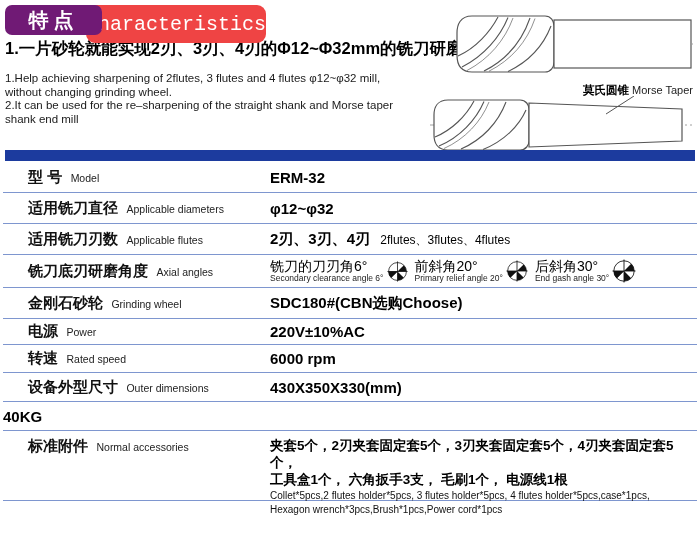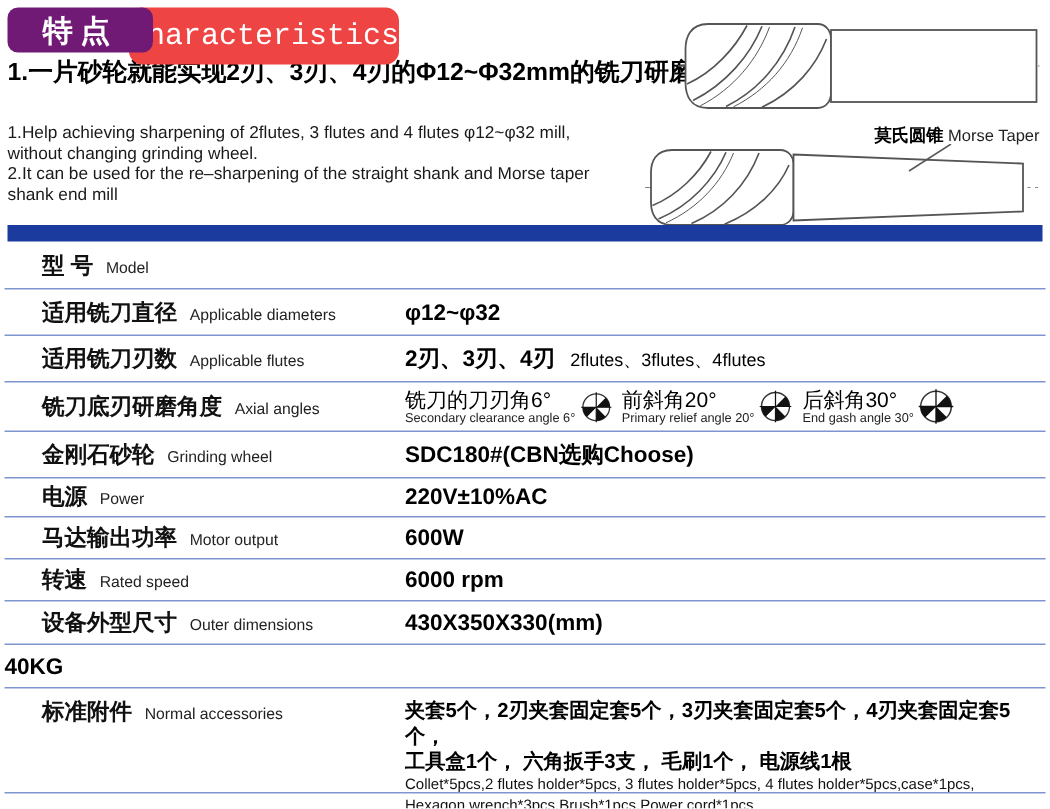--- a/index.html
+++ b/index.html
@@ -10,21 +10,21 @@
   .badge-en{position:absolute;left:86px;top:5px;width:180px;height:38px;background:#ef4444;
     border-radius:9px;color:#fff;display:flex;align-items:center;justify-content:center;
     font-size:20px;z-index:1;font-family:Liberation Mono, monospace;}
   .badge-cn{position:absolute;left:5px;top:5px;width:97px;height:30px;background:#701a75;
     border-radius:7px;color:#fff;display:flex;align-items:center;justify-content:center;
     font-size:20px;font-weight:bold;letter-spacing:5px;z-index:2;}
 
   
   .feat-cn{position:absolute;left:5px;top:37px;font-size:16.5px;font-weight:bold;
     line-height:23px;color:#000;white-space:nowrap;}
-  .feat-en{position:absolute;left:5px;top:83px;font-size:11.5px;line-height:13.5px;
+  .feat-en{position:absolute;left:5px;top:72px;font-size:11.5px;line-height:13.5px;
     color:#1a1a1a;white-space:nowrap;}
 
   
   .draw1{position:absolute;left:450px;top:4px;}
   .draw2{position:absolute;left:428px;top:96px;}
   .morse-label{position:absolute;left:583px;top:83px;font-size:11px;white-space:nowrap;color:#222;}
   .morse-label b{font-size:11.5px;color:#000;}
 
   
   .bar{position:absolute;left:5px;top:150px;width:690px;height:11px;background:#1c3b9e;}
@@ -124,20 +124,21 @@
 
   <div class="bar"></div>
 
   <div class="table">
 
     <div class="row r-model">
       <div class="cell-l">
         <span class="lcn">型 号</span>
         <span class="len">Model</span>
       </div>
+      <div class="cell-v">ERM-32</div>
     </div>
 
     <div class="row r-diam">
       <div class="cell-l">
         <span class="lcn">适用铣刀直径</span>
         <span class="len">Applicable diameters</span>
       </div>
       <div class="cell-v">φ12~φ32</div>
     </div>
 
@@ -197,27 +198,20 @@
     </div>
 
     <div class="row r-power">
       <div class="cell-l">
         <span class="lcn">电源</span>
         <span class="len">Power</span>
       </div>
       <div class="cell-v">220V±10%AC</div>
     </div>
 
-    <div class="row r-motor">
-      <div class="cell-l">
-        <span class="lcn">马达输出功率</span>
-        <span class="len">Motor output</span>
-      </div>
-      <div class="cell-v">600W</div>
-    </div>
 
     <div class="row r-speed">
       <div class="cell-l">
         <span class="lcn">转速</span>
         <span class="len">Rated speed</span>
       </div>
       <div class="cell-v">6000 rpm</div>
     </div>
 
     <div class="row r-dims">

